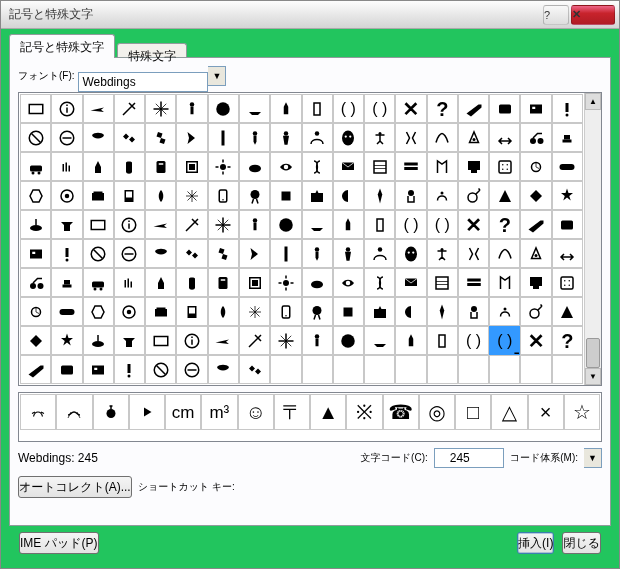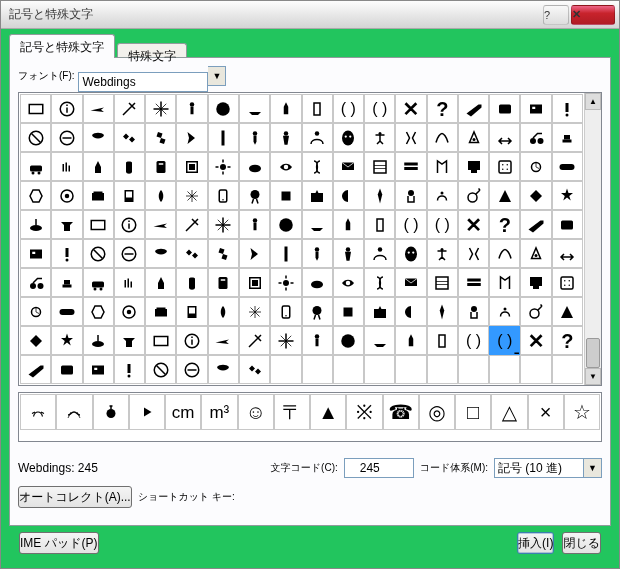--- a/index.html
+++ b/index.html
@@ -23,21 +23,21 @@
 .combo .cbtn{width:18px;height:20px;border:1px solid #7b9ebd;border-left:none;background:#e9e7dd;display:flex;align-items:center;justify-content:center;font-size:9px}
 .grid-wrap{border:1px solid #828790;height:294px;background:#fff;display:flex}
 .grid{flex:1;display:grid;grid-template-columns:repeat(18,1fr);grid-auto-rows:29px;padding:1px}
 .cell{border:1px solid #c8c8c8;display:flex;align-items:center;justify-content:center;font-size:16px;background:#fff;overflow:hidden;cursor:pointer}
 .cell.sel{background:#3399ff;border-color:#3399ff}
 .sb{width:17px;background:#eee;border-left:1px solid #ccc;position:relative}
 .sb .ar{height:17px;background:#ddd;border:1px solid #bbb;display:flex;align-items:center;justify-content:center;font-size:8px}
 .sb .th{position:absolute;bottom:17px;left:1px;right:1px;height:30px;background:#cdcdcd;border:1px solid #9a9a9a;border-radius:2px}
 .recent{border:1px solid #828790;height:50px;background:#fff;display:grid;grid-template-columns:repeat(16,1fr);grid-auto-rows:36px;padding:1px}
 .rcell{border:1px solid #c8c8c8;display:flex;align-items:center;justify-content:center;font-size:17px;background:#fff;cursor:pointer;overflow:hidden}
-.info{display:flex;align-items:center;gap:6px;font-size:12px;margin-top:10px}
+.info{display:flex;align-items:center;gap:6px;font-size:12px;margin-top:0}
 .info .sp{flex:1}
 .txt{height:20px;border:1px solid #7b9ebd;padding:1px 15px;font-size:12px;width:70px;background:#fff}
 .btns{display:flex;align-items:center;gap:6px;margin-top:2px}
 .btn{height:22px;padding:0 0;font-size:12px;border:1px solid #707070;background:linear-gradient(#f5f5f5,#e3e3e3);border-radius:3px;cursor:pointer;display:flex;align-items:center}
 .btn.def{border:1px solid #3c7fb1;box-shadow:0 0 0 1px rgba(60,127,177,.35) inset}
 .foot{display:flex;align-items:center;padding:6px 10px;gap:8px}
 .foot .sp{flex:1}
 svg{width:18px;height:18px;fill:#000}
 .ic{line-height:1}
 </style>
@@ -1077,21 +1077,20 @@
           </div>
         </div>
 
       <div class="info">
         <span>Webdings: 245</span>
         <span class="sp"></span>
         <span class="lbl">文字コード(C):</span>
         <input class="txt" value="245" style="">
         <span class="lbl">コード体系(M):</span>
         <div class="combo">
-          <input class="txt" style="width: 90px;" readonly="" value="記号 (10 進)">
           <div class="cbtn">
               <span>▼</span>
             </div>
         </div>
       </div>
 
       <div class="btns">
         <div class="btn">オートコレクト(A)...</div>
         <span class="lbl">ショートカット キー:</span>
       </div>

